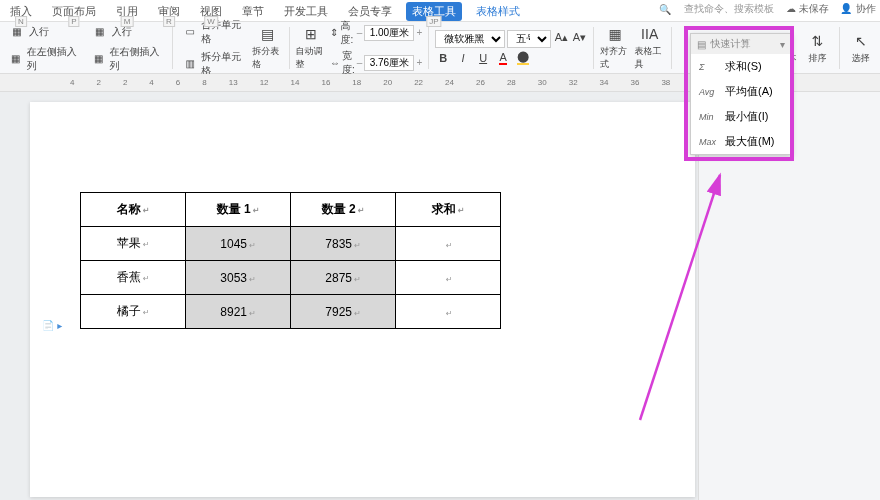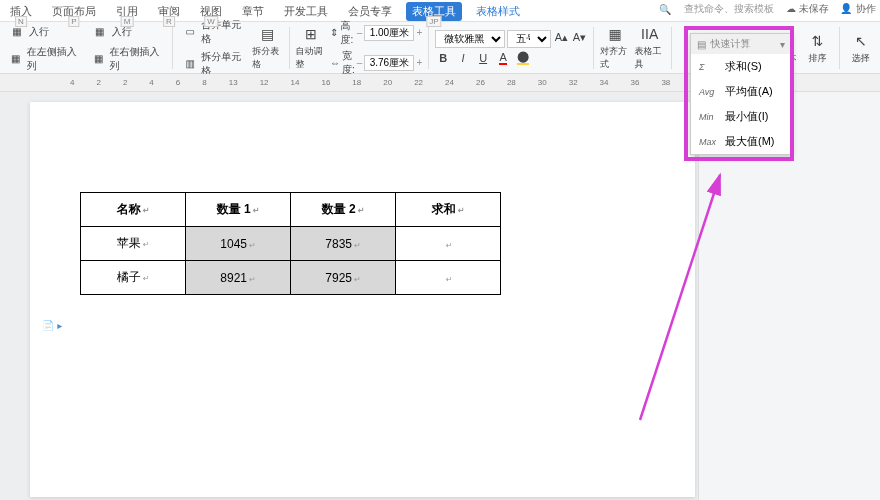--- a/index.html
+++ b/index.html
@@ -213,20 +213,26 @@
         <td><span>数量 2</span><span class="cell-mark">↵</span></td>
         <td><span>求和</span><span class="cell-mark">↵</span></td>
       </tr>
       <tr>
         <td><span>苹果</span><span class="cell-mark">↵</span></td>
         <td class="shade"><span>1045</span><span class="cell-mark">↵</span></td>
         <td class="shade"><span>7835</span><span class="cell-mark">↵</span></td>
         <td><span class="cell-mark">↵</span></td>
       </tr>
       <tr>
+        <td><span>香蕉</span><span class="cell-mark">↵</span></td>
+        <td class="shade"><span>3053</span><span class="cell-mark">↵</span></td>
+        <td class="shade"><span>2875</span><span class="cell-mark">↵</span></td>
+        <td><span class="cell-mark">↵</span></td>
+      </tr>
+      <tr>
         <td><span>橘子</span><span class="cell-mark">↵</span></td>
         <td class="shade"><span>8921</span><span class="cell-mark">↵</span></td>
         <td class="shade"><span>7925</span><span class="cell-mark">↵</span></td>
         <td><span class="cell-mark">↵</span></td>
       </tr>
     </tbody>
       </table>
   </div>
   <div class="sidebar"></div>
 </div>

